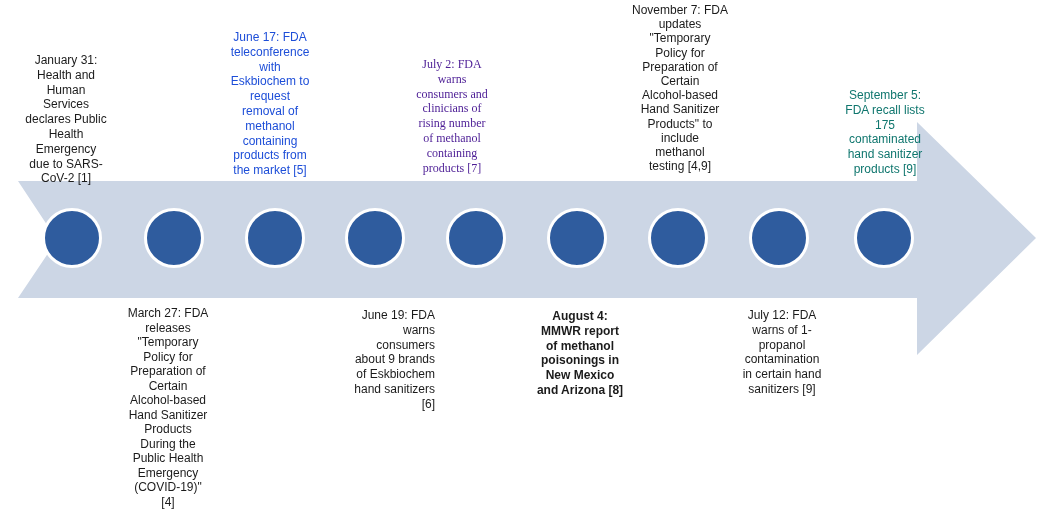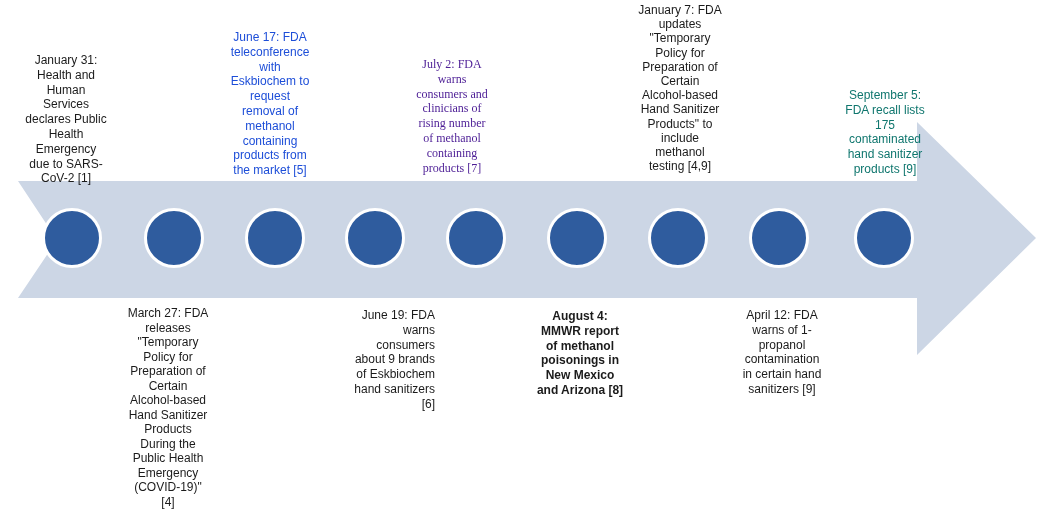--- a/index.html
+++ b/index.html
@@ -94,33 +94,33 @@
 rising number
 of methanol
 containing
 products [7]</div>
   <div class="label" style="left: 518px; top: 309px; color: rgb(27, 27, 27); font-weight: bold;">August 4:
 MMWR report
 of methanol
 poisonings in
 New Mexico
 and Arizona [8]</div>
-  <div class="label" style="left: 618px; top: 3px; line-height: 14.2px; color: rgb(27, 27, 27);">January 7: FDA
+  <div class="label" style="left: 618px; top: 3px; line-height: 14.2px; color: rgb(27, 27, 27);">November 7: FDA
 updates
 "Temporary
 Policy for
 Preparation of
 Certain
 Alcohol-based
 Hand Sanitizer
 Products" to
 include
 methanol
 testing [4,9]</div>
-  <div class="label" style="left: 720px; top: 308px; color: rgb(27, 27, 27);">April 12: FDA
+  <div class="label" style="left: 720px; top: 308px; color: rgb(27, 27, 27);">July 12: FDA
 warns of 1-
 propanol
 contamination
 in certain hand
 sanitizers [9]</div>
   <div class="label" style="left: 823px; top: 88px; color: #0f766e;">September 5:
 FDA recall lists
 175
 contaminated
 hand sanitizer

